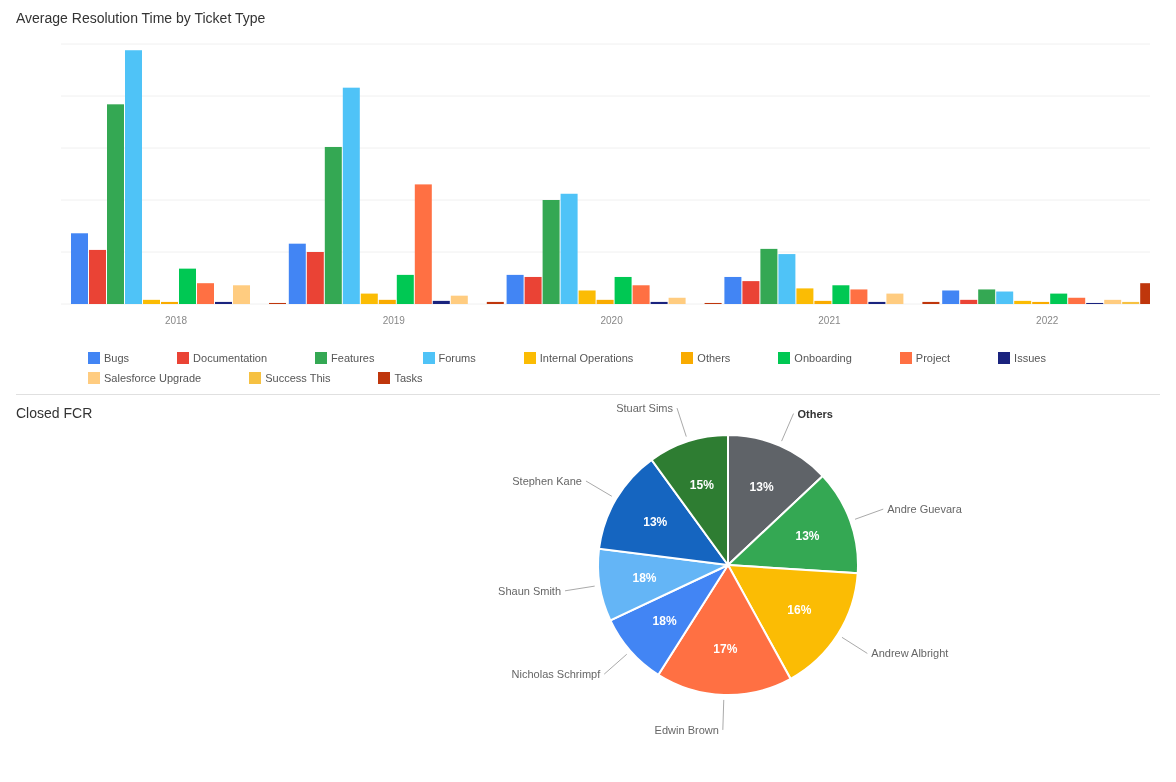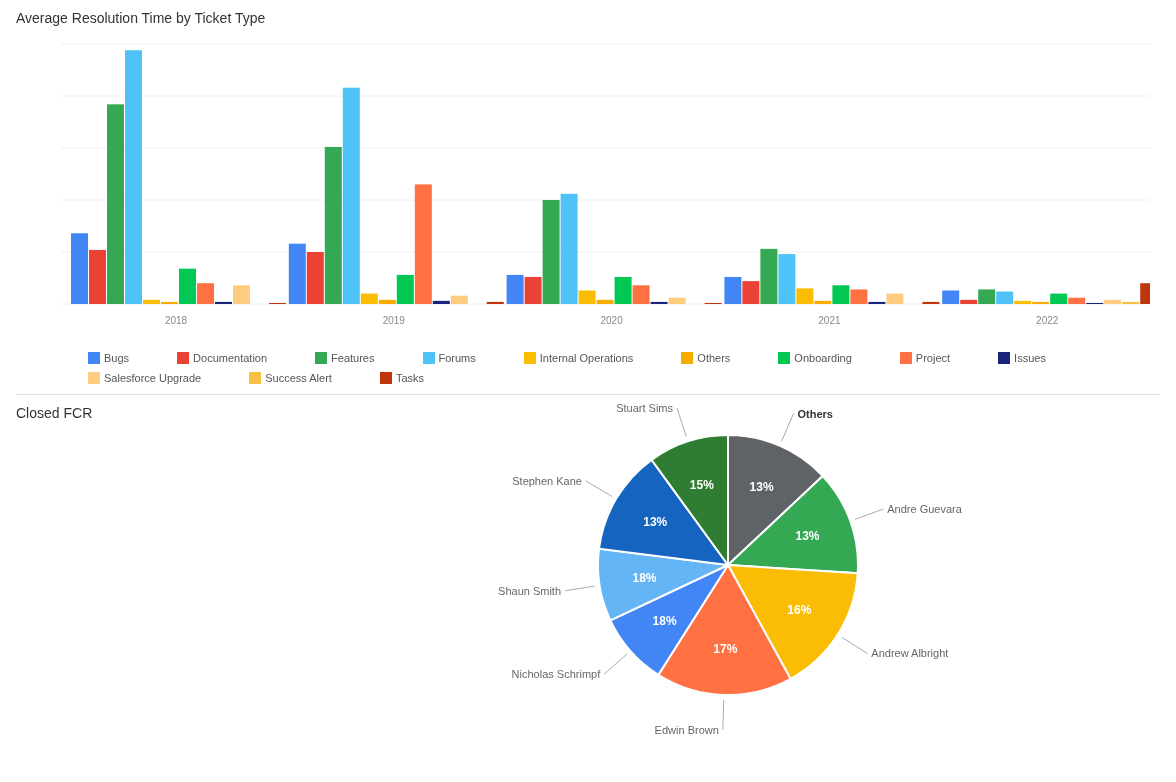--- a/index.html
+++ b/index.html
@@ -154,21 +154,21 @@
         <div class="legend-item">
           <span class="legend-color" style="background: rgb(26, 35, 126);"></span>
           <span class="legend-label">Issues</span>
         </div>
         <div class="legend-item">
           <span class="legend-color" style="background: rgb(255, 204, 128);"></span>
           <span class="legend-label">Salesforce Upgrade</span>
         </div>
         <div class="legend-item">
           <span class="legend-color" style="background: rgb(246, 193, 66);"></span>
-          <span class="legend-label">Success Alert</span>
+          <span class="legend-label">Success This</span>
         </div>
         <div class="legend-item">
           <span class="legend-color" style="background: rgb(191, 54, 12);"></span>
           <span class="legend-label">Tasks</span>
         </div>
       </div>
   </div>
 
   <div class="bottom-section">
 

